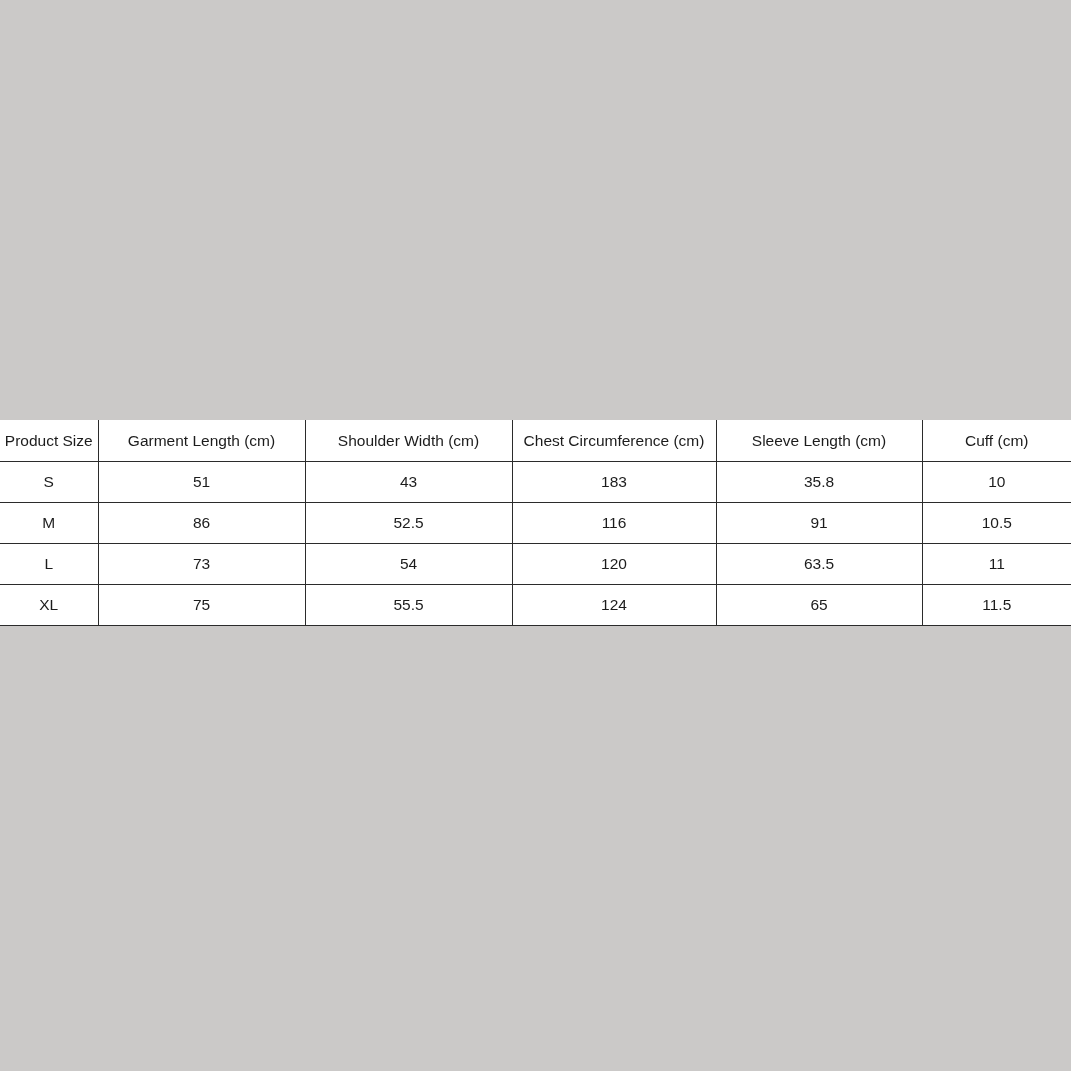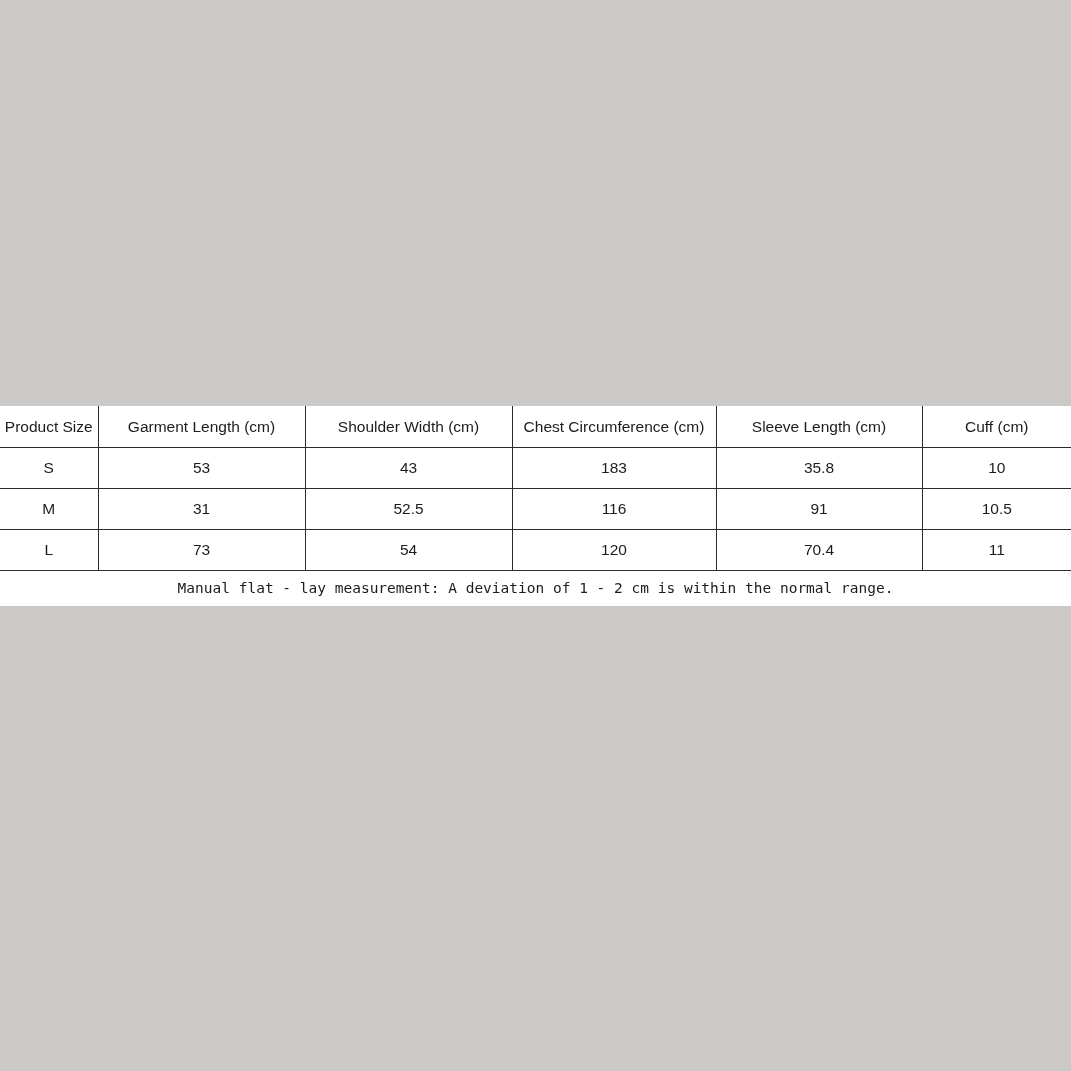--- a/index.html
+++ b/index.html
@@ -14,21 +14,21 @@
     overflow: hidden;
   }
   .page {
     position: relative;
     width: 1071px;
     height: 1071px;
   }
   .size-chart-block {
     position: absolute;
     left: 0;
-    top: 406px;
+    top: 420px;
     width: 1038px;
     background: #ffffff;
   }
   table.size-table {
     width: 1071px;
     border-collapse: collapse;
     table-layout: fixed;
     background: #ffffff;
   }
   table.size-table td {
@@ -97,45 +97,52 @@
           <td>Product Size</td>
           <td>Garment Length (cm)</td>
           <td>Shoulder Width (cm)</td>
           <td>Chest Circumference (cm)</td>
           <td>Sleeve Length (cm)</td>
           <td>Cuff (cm)</td>
         </tr>
 
         <tr>
           <td>S</td>
-          <td>53</td>
+          <td>51</td>
           <td>43</td>
           <td>183</td>
           <td>35.8</td>
           <td>10</td>
         </tr>
 
         <tr>
           <td>M</td>
-          <td>31</td>
+          <td>86</td>
           <td>52.5</td>
           <td>116</td>
           <td>91</td>
           <td>10.5</td>
         </tr>
 
         <tr>
           <td>L</td>
           <td>73</td>
           <td>54</td>
           <td>120</td>
-          <td>70.4</td>
+          <td>63.5</td>
           <td>11</td>
         </tr>
 
+        <tr>
+          <td>XL</td>
+          <td>75</td>
+          <td>55.5</td>
+          <td>124</td>
+          <td>65</td>
+          <td>11.5</td>
+        </tr>
       </tbody>
     </table>
 
-    <div class="note">Manual flat - lay measurement: A deviation of 1 - 2 cm is within the normal range.</div>
 
   </div>
 
 </div>
 
 </body></html>

